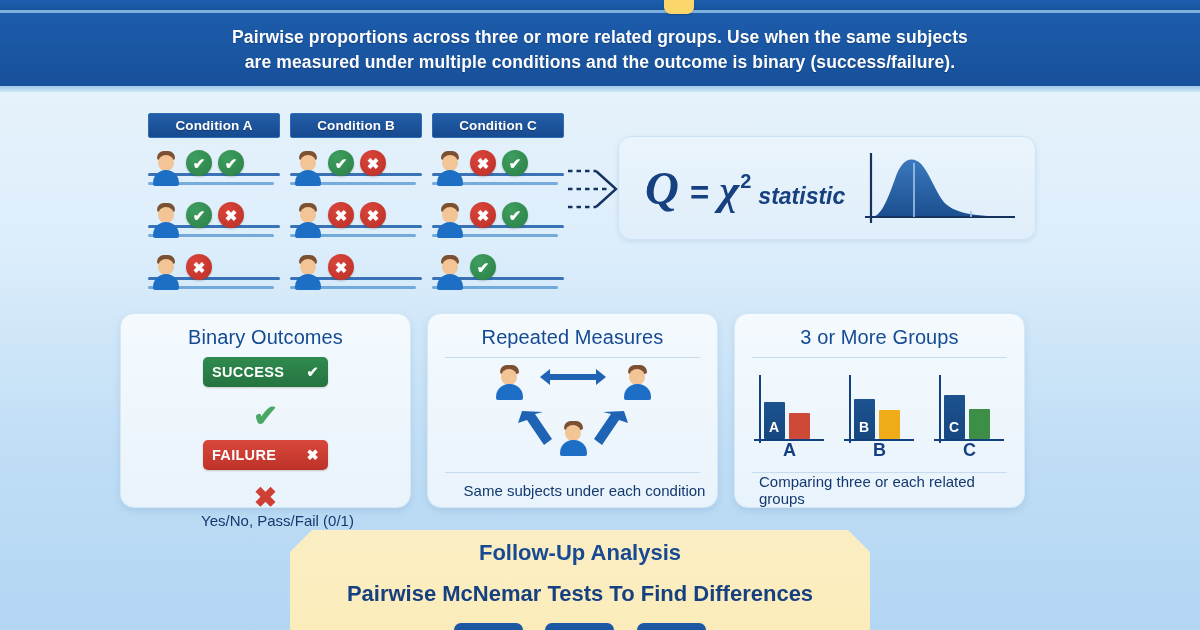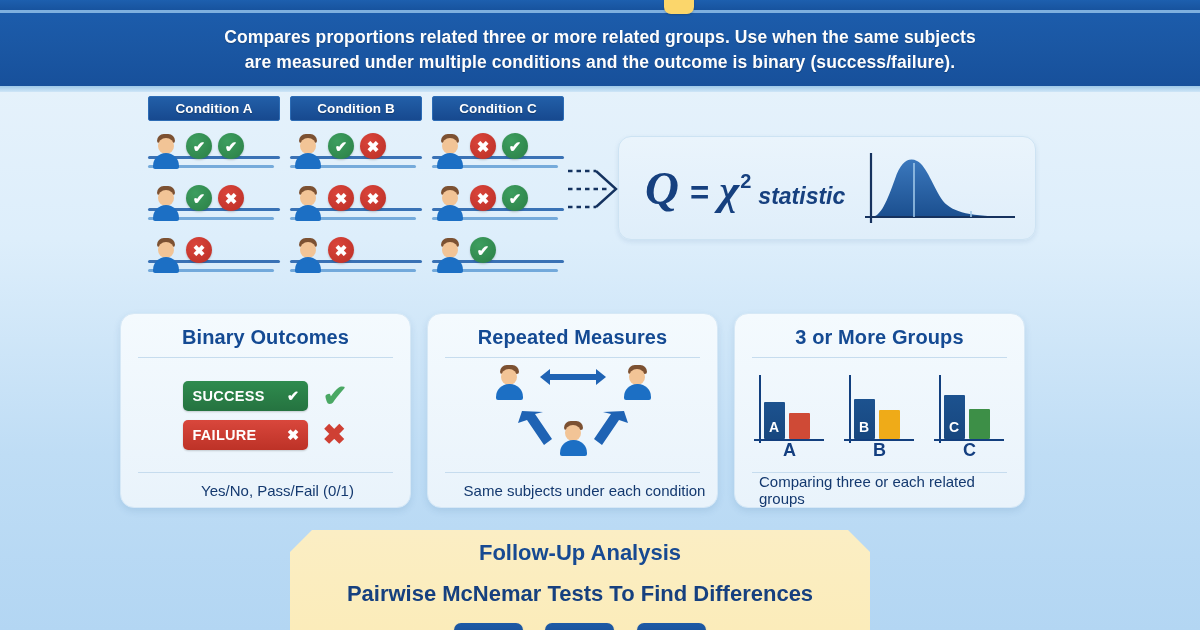--- a/index.html
+++ b/index.html
@@ -23,21 +23,21 @@
   }
   .banner-line { color:#fdfdfd; font-size:17.5px; font-weight:600; line-height:25px;
     letter-spacing:.1px; text-shadow:0 1px 1px rgba(0,0,0,.25); }
   .banner-bottomline { position:absolute; top:86px; left:0; width:1200px; height:6px;
     background:linear-gradient(180deg,#9ec8e8 0%,#cfe6f7 100%); }
   .tab-notch { position:absolute; top:-2px; left:664px; width:30px; height:16px;
     background:#fbd66b; border-radius:0 0 7px 7px; z-index:3;
     box-shadow:0 1px 2px rgba(0,0,0,.18); }
 
   
-  .grid-area { position:absolute; top:96px; left:148px; width:420px; height:170px; }
+  .grid-area { position:absolute; top:113px; left:148px; width:420px; height:170px; }
   .cond-head-row { display:flex; gap:10px; }
   .cond-head {
     width:132px; height:25px; border-radius:2px;
     background:linear-gradient(180deg,#225fa8 0%,#17498f 100%);
     border:1px solid #2d6cb5;
     color:#fff; font-size:13.5px; font-weight:700; letter-spacing:.1px;
     display:flex; align-items:center; justify-content:center;
     text-shadow:0 1px 1px rgba(0,0,0,.3);
   }
   .rows { margin-top:11px; display:flex; flex-direction:column; gap:12px; }
@@ -86,31 +86,31 @@
 
   
   .cards { position:absolute; left:120px; top:313px; width:960px; height:195px;
     display:flex; gap:16px; }
   .card {
     width:291px; height:195px; background:linear-gradient(180deg,#f4fafe 0%,#e9f3fb 100%);
     border:1px solid #d6e8f6; border-radius:14px;
     box-shadow:0 3px 7px rgba(40,90,150,.13);
     display:flex; flex-direction:column; align-items:center;
   }
-  .card-title { margin-top:12px; color:#144a93; font-size:20px; font-weight:700;
+  .card-title { margin-top:12px; color:#144a93; font-size:20px; font-weight:400;
     letter-spacing:.1px; }
   .card-div { width:255px; height:1px; background:#c6dcee; margin-top:8px; }
   .card-body { flex:1; width:100%; display:flex; align-items:center; justify-content:center; }
   .card-foot-div { width:255px; height:1px; background:#c6dcee; }
   .card-foot { height:34px; display:flex; align-items:center; color:#14396f;
     font-size:15px; font-weight:400;margin-left:24px; }
 
   
   .pills { display:flex; flex-direction:column; gap:9px; }
-  .pillrow { display:flex; align-items:center; gap:14px; }
+  .pillrow { display:flex; align-items:center; gap:14px;flex-direction:column; }
   .pill { width:125px; height:30px; border-radius:5px; display:flex; align-items:center;
     justify-content:space-between; padding:0 9px; color:#fff; font-size:14.5px;
     font-weight:700; letter-spacing:.3px; box-shadow:0 1px 2px rgba(0,0,0,.18); }
   .pill.ok { background:linear-gradient(180deg,#2f8b4e,#257340); }
   .pill.no { background:linear-gradient(180deg,#d9473c,#bd3227); }
   .big-ok { color:#4aa864; font-size:30px; font-weight:700; line-height:1; }
   .big-no { color:#cf4034; font-size:28px; font-weight:700; line-height:1; }
 
   
   .cycle { width:190px; height:104px; position:relative; }
@@ -150,21 +150,21 @@
   .badge-sep { color:#b08c3e; font-size:13px; font-weight:700; }
 </style>
 </head>
 <body>
 
 <div class="banner-wrap">
   <div class="banner-topline"></div>
   <div class="tab-notch"></div>
   <div class="banner-hairline"></div>
   <div class="banner">
-    <div class="banner-line">Compares proportions related three or more related groups. Use when the same subjects</div>
+    <div class="banner-line">Pairwise proportions across three or more related groups. Use when the same subjects</div>
     <div class="banner-line">are measured under multiple conditions and the outcome is binary (success/failure).</div>
   </div>
   <div class="banner-bottomline"></div>
 </div>
 
 <div class="grid-area">
   <div class="cond-head-row">
     <div class="cond-head">Condition A</div>
     <div class="cond-head">Condition B</div>
     <div class="cond-head">Condition C</div>

